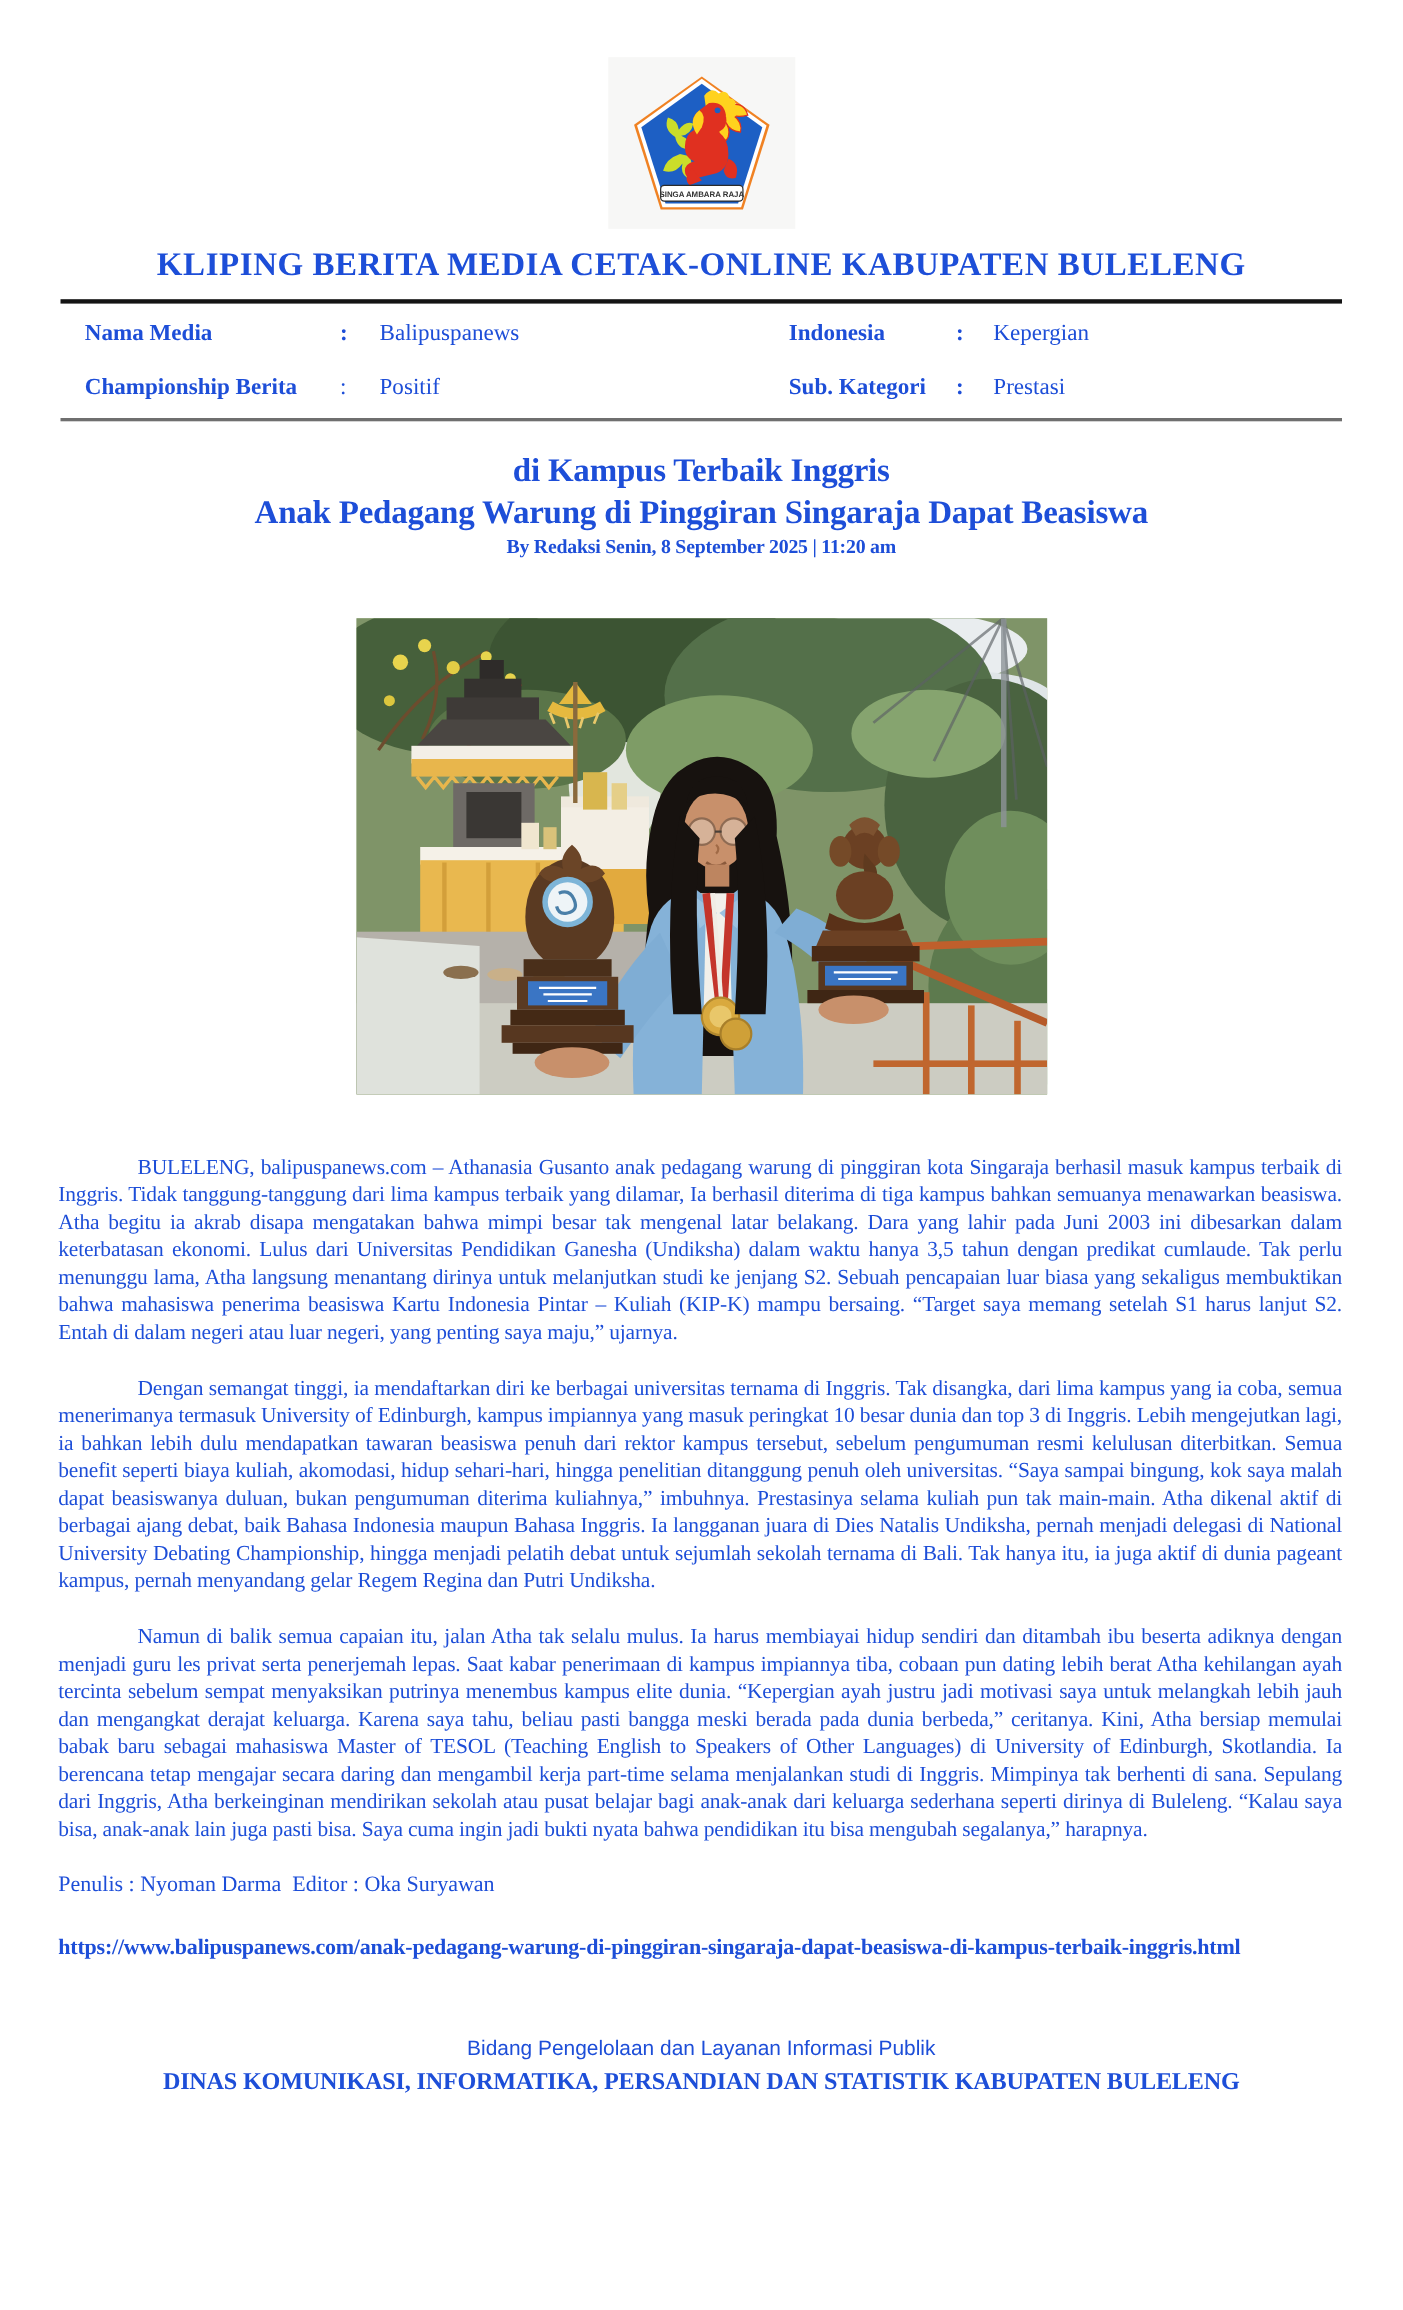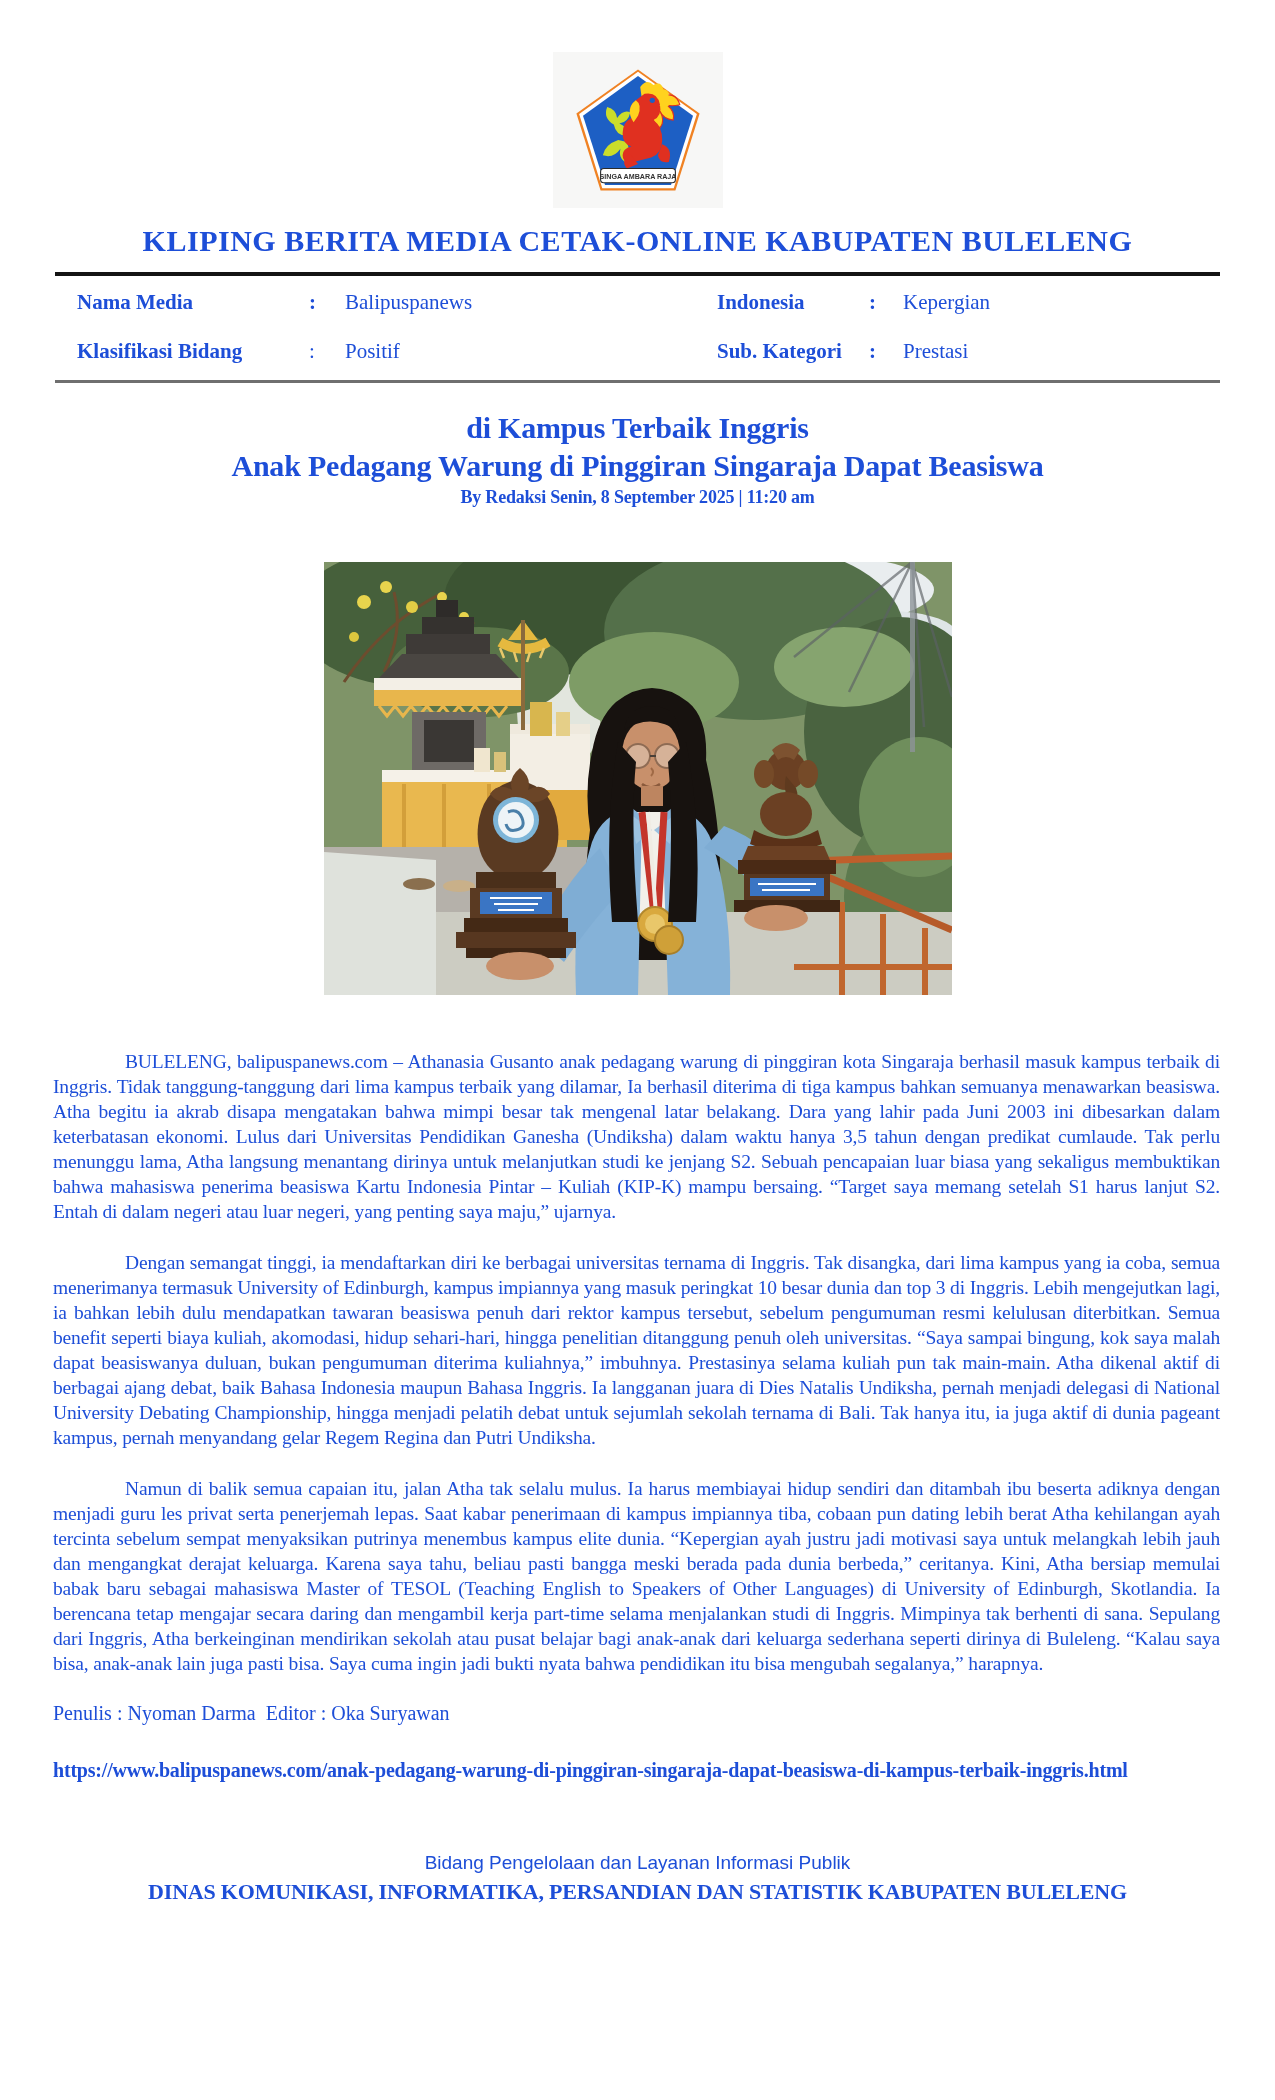--- a/index.html
+++ b/index.html
@@ -122,21 +122,21 @@
   <div class="rule-wrap">
     <div class="rule-thick"></div>
     <div class="meta-grid">
       <span class="meta-label">Nama Media</span>
       <span class="meta-colon">:</span>
       <span class="meta-value">Balipuspanews</span>
       <span class="meta-label">Indonesia</span>
       <span class="meta-colon">:</span>
       <span class="meta-value">Kepergian</span>
 
-      <span class="meta-label">Klasifikasi Bidang</span>
+      <span class="meta-label">Championship Berita</span>
       <span class="meta-colon plain">:</span>
       <span class="meta-value">Positif</span>
       <span class="meta-label">Sub. Kategori</span>
       <span class="meta-label">:</span>
       <span class="meta-value">Prestasi</span>
     </div>
     <div class="rule-thin"></div>
   </div>
 
   <div class="article-head">

